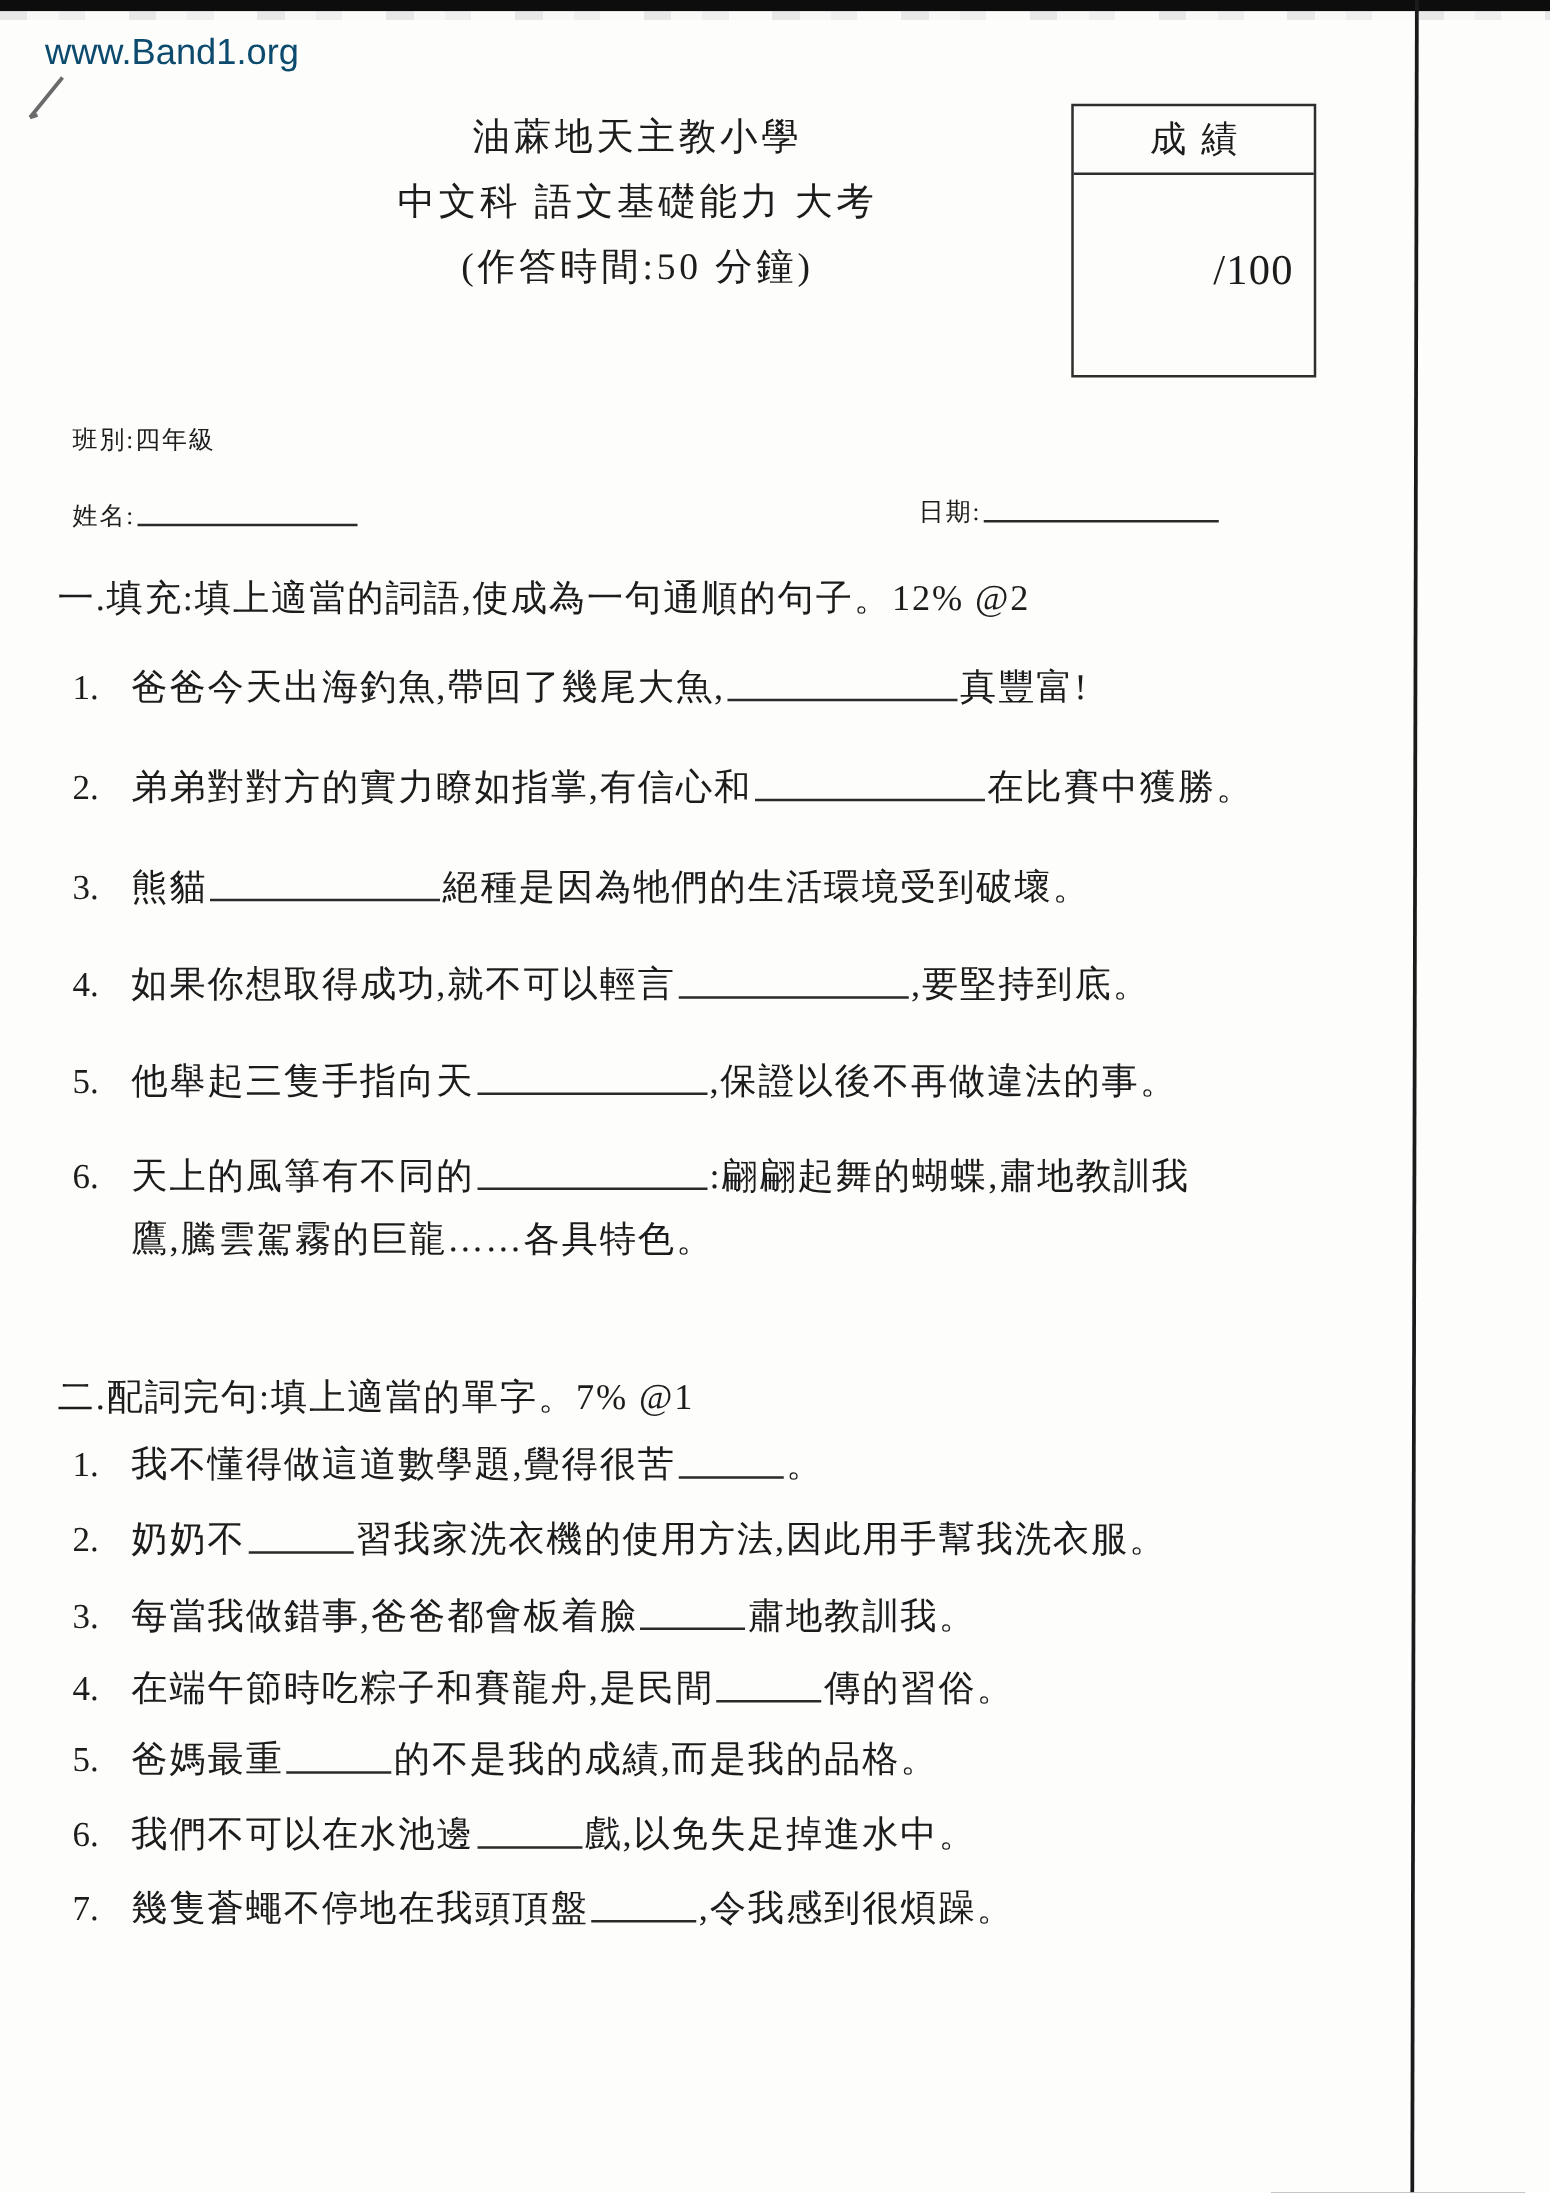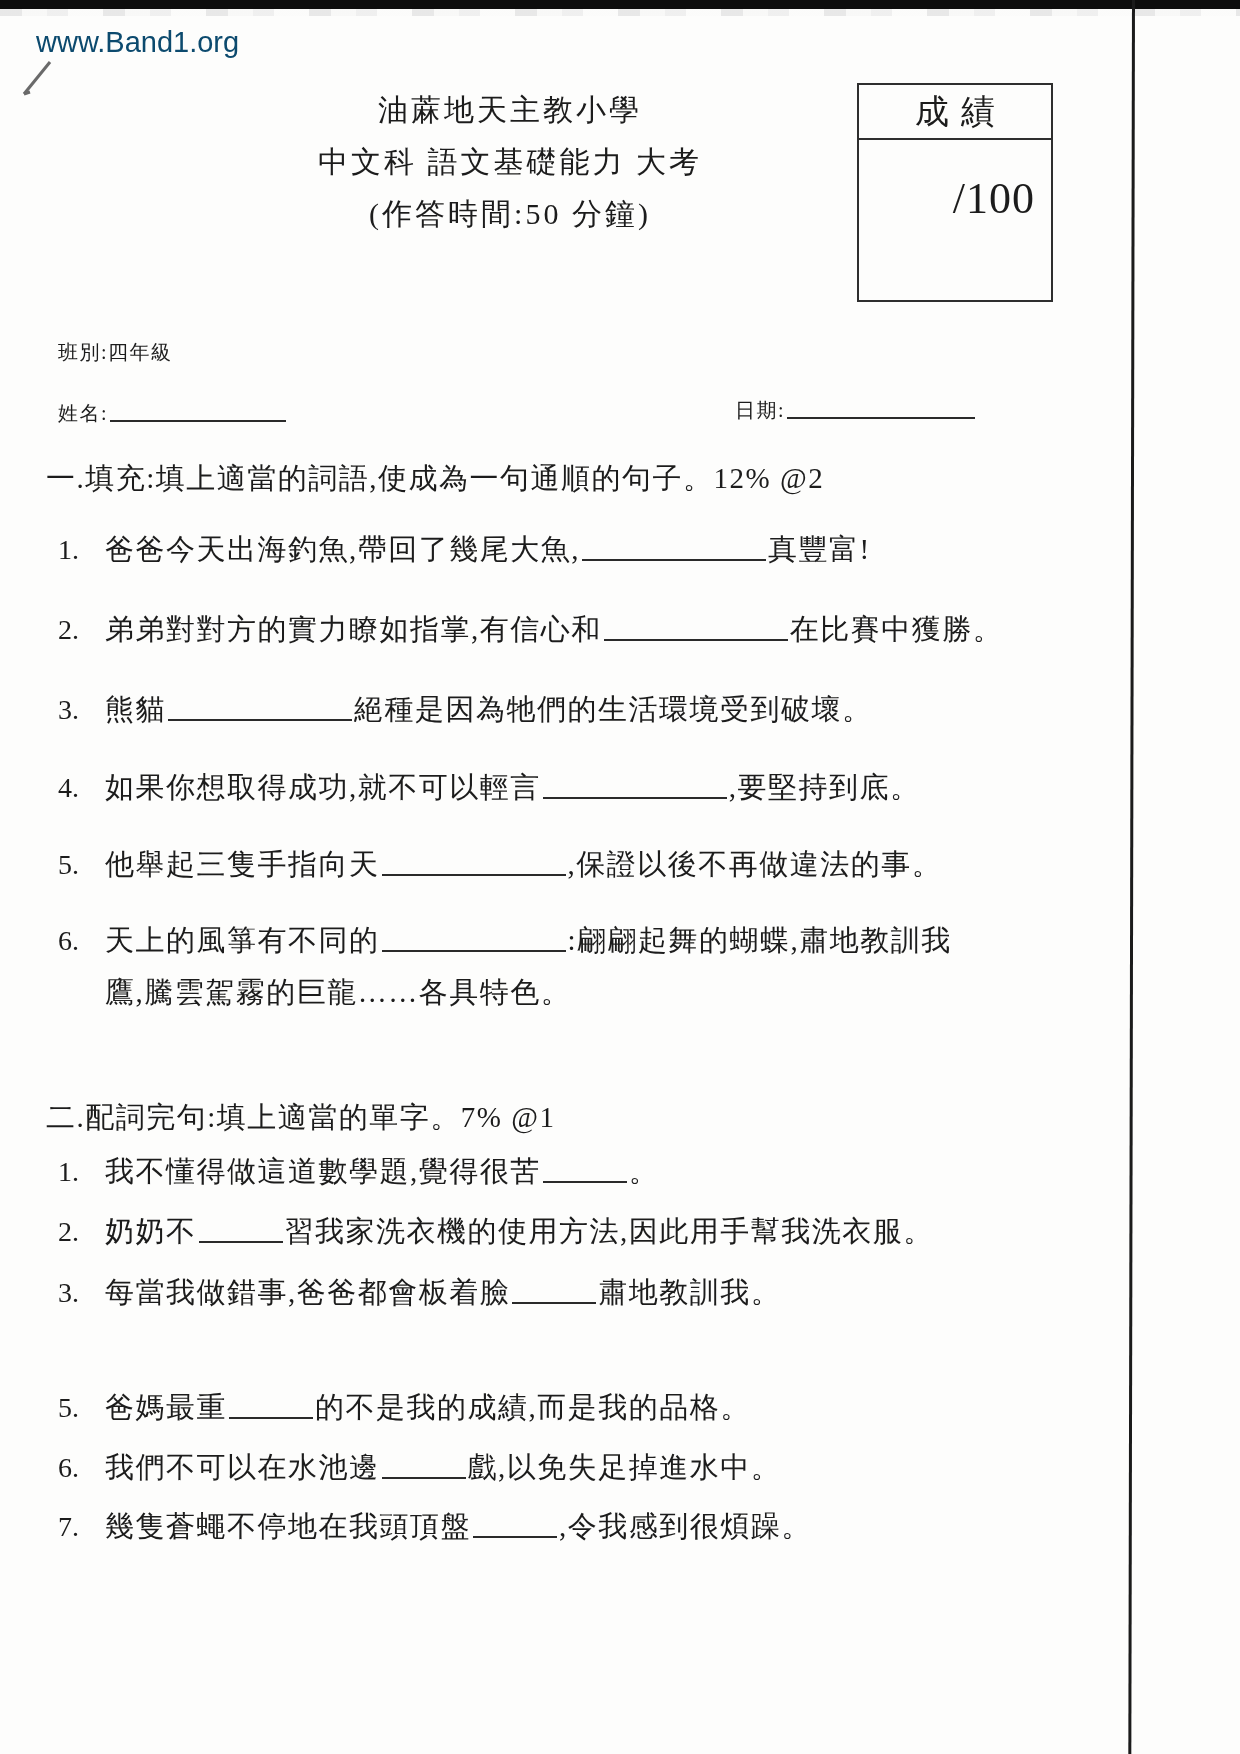--- a/index.html
+++ b/index.html
@@ -40,25 +40,25 @@
   .header-line{
     font-size:30px;letter-spacing:3px;line-height:52px;white-space:nowrap;
   }
   .score-box{
     position:absolute;left:857px;top:83px;width:192px;height:215px;
     border:2px solid #2e2e2e;background:#fdfdfc;
   }
   .score-box-header{
     height:53px;border-bottom:2px solid #2e2e2e;
     display:flex;align-items:center;justify-content:center;
-    font-size:34px;letter-spacing:12px;text-indent:12px;
+    font-size:29px;letter-spacing:12px;text-indent:12px;
   }
   .score-box-value{
-    margin-top:33px;text-align:right;padding-right:16px;
-    font-size:44px;letter-spacing:1px;
+    margin-top:58px;text-align:right;padding-right:16px;
+    font-size:34px;letter-spacing:1px;
   }
   .row{
     position:absolute;left:58px;white-space:nowrap;
     font-size:29px;letter-spacing:1.5px;line-height:38px;
   }
   .row .qno{
     display:inline-block;width:47px;
     font-size:28px;letter-spacing:0;
   }
   .sec-title{
@@ -153,20 +153,23 @@
   </div>
 
   <div class="row" style="top:1212px">
     <span class="qno">2.</span><span>奶奶不</span><span class="blank blank-sm"></span><span>習我家洗衣機的使用方法,因此用手幫我洗衣服。</span>
   </div>
 
   <div class="row" style="top:1273px">
     <span class="qno">3.</span><span>每當我做錯事,爸爸都會板着臉</span><span class="blank blank-sm"></span><span>肅地教訓我。</span>
   </div>
 
+  <div class="row" style="top:1331px">
+    <span class="qno">4.</span><span>在端午節時吃粽子和賽龍舟,是民間</span><span class="blank blank-sm"></span><span>傳的習俗。</span>
+  </div>
 
   <div class="row" style="top:1388px">
     <span class="qno">5.</span><span>爸媽最重</span><span class="blank blank-sm"></span><span>的不是我的成績,而是我的品格。</span>
   </div>
 
   <div class="row" style="top:1448px">
     <span class="qno">6.</span><span>我們不可以在水池邊</span><span class="blank blank-sm"></span><span>戲,以免失足掉進水中。</span>
   </div>
 
   <div class="row" style="top:1507px">

